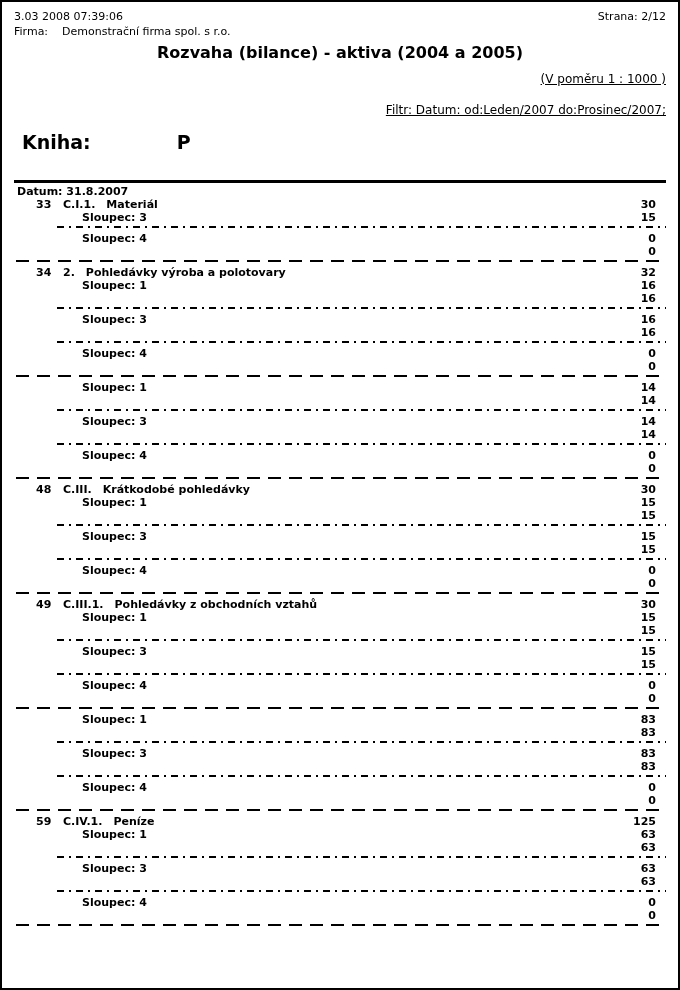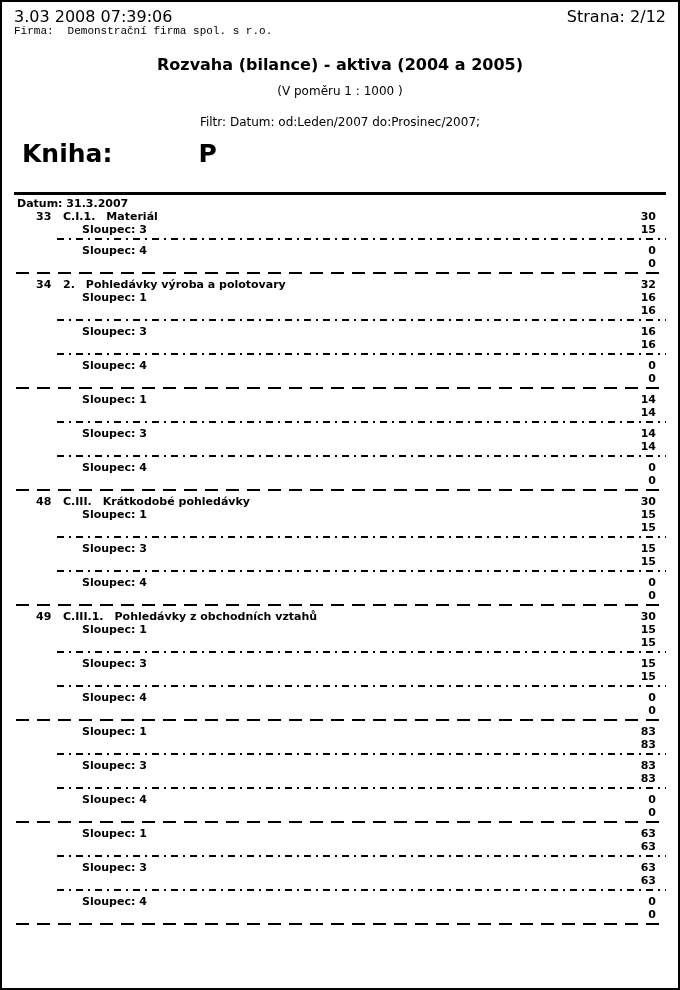--- a/index.html
+++ b/index.html
@@ -8,29 +8,29 @@
     width: 680px;
     height: 990px;
     box-sizing: border-box;
     border: 2px solid #000;
     background: #fff;
     color: #000;
     font-family: "DejaVu Sans", "Liberation Sans", sans-serif;
     padding: 8px 12px 0 12px;
     overflow: hidden;
   }
-  .hdr-top { display: flex; justify-content: space-between; font-size: 16px; line-height: 13px; }
-  .hdr-firma { display: flex; font-size: 11px; line-height: 13px; margin-top: 2px; font-family: Liberation Mono, monospace; }
+  .hdr-top { display: flex; justify-content: space-between; font-size: 11px; line-height: 13px; }
+  .hdr-firma { display: flex; font-size: 11px; line-height: 13px; margin-top: 2px; }
   .hdr-firma .firma-value { margin-left: 14px; }
-  .report-title { text-align: center; font-size: 16px; font-weight: bold; line-height: 20px; margin-top: 17px; }
-  .center-note { text-align: center; font-size: 12px; line-height: 14px; }
+  .report-title { text-align: center; font-size: 16px; font-weight: bold; line-height: 20px; margin-top: 5px; }
+  .center-note { text-align: right; font-size: 12px; line-height: 14px; text-decoration: underline; }
   .note-ratio { margin-top: 9px; }
   .note-law { margin-top: 8px; }
   .note-filter { margin-top: 17px; }
-  .kniha-row { display: flex; align-items: flex-end; margin-top: 13px; font-weight: bold; font-size: 25px; line-height: 24px; padding-left: 8px; }
+  .kniha-row { display: flex; align-items: flex-end; margin-top: 13px; font-weight: bold; font-size: 19px; line-height: 24px; padding-left: 8px; }
   .kniha-row .kniha-value { margin-left: 86px; }
   .thick-rule { height: 0; border-top: 3px solid #000; margin-top: 26px; }
   .datum-label { font-size: 11px; font-weight: bold; line-height: 13px; margin-top: 2px; padding-left: 3px; }
 
   .row { display: flex; align-items: baseline; font-size: 11px; font-weight: bold; line-height: 13px; white-space: pre; }
   .row .val { margin-left: auto; padding-right: 10px; }
   .title-row .num { display: inline-block; width: 18px; text-align: left; margin-left: 22px; }
   .title-row .code { margin-left: 9px; }
   .title-row .nm { margin-left: 11px; }
   .col-row .col-label { margin-left: 68px; }
@@ -57,21 +57,21 @@
     <span class="firma-value">Demonstrační firma spol. s r.o.</span>
   </div>
   <div class="report-title">Rozvaha (bilance) - aktiva (2004 a 2005)</div>
   <div class="center-note note-ratio">(V poměru 1 : 1000 )</div>
   <div class="center-note note-filter">Filtr:  Datum: od:Leden/2007 do:Prosinec/2007;</div>
   <div class="kniha-row">
     <span>Kniha:</span>
     <span class="kniha-value">P</span>
   </div>
   <div class="thick-rule"></div>
-  <div class="datum-label">Datum: 31.3.2007</div>
+  <div class="datum-label">Datum: 31.8.2007</div>
   <div id="sections">
       <div class="section">
         <div class="row title-row"><span class="num">33</span><span class="code">C.I.1.</span><span class="nm">Materiál</span><span class="val">30</span></div>
         <div class="row col-row"><span class="col-label">Sloupec: 3</span><span class="val">15</span></div>
         <div class="dashdot"></div>
         <div class="row col-row"><span class="col-label">Sloupec: 4</span><span class="val">0</span></div>
         <div class="row val-row"><span class="val">0</span></div>
         <div class="separator"></div>
       </div>
       <div class="section">
@@ -126,20 +126,21 @@
         <div class="row val-row"><span class="val">83</span></div>
         <div class="dashdot"></div>
         <div class="row col-row"><span class="col-label">Sloupec: 3</span><span class="val">83</span></div>
         <div class="row val-row"><span class="val">83</span></div>
         <div class="dashdot"></div>
         <div class="row col-row"><span class="col-label">Sloupec: 4</span><span class="val">0</span></div>
         <div class="row val-row"><span class="val">0</span></div>
         <div class="separator"></div>
       </div>
       <div class="section">
+        <div class="row title-row"><span class="num">59</span><span class="code">C.IV.1.</span><span class="nm">Peníze</span><span class="val">125</span></div>
         <div class="row col-row"><span class="col-label">Sloupec: 1</span><span class="val">63</span></div>
         <div class="row val-row"><span class="val">63</span></div>
         <div class="dashdot"></div>
         <div class="row col-row"><span class="col-label">Sloupec: 3</span><span class="val">63</span></div>
         <div class="row val-row"><span class="val">63</span></div>
         <div class="dashdot"></div>
         <div class="row col-row"><span class="col-label">Sloupec: 4</span><span class="val">0</span></div>
         <div class="row val-row"><span class="val">0</span></div>
         <div class="separator"></div>
       </div>

